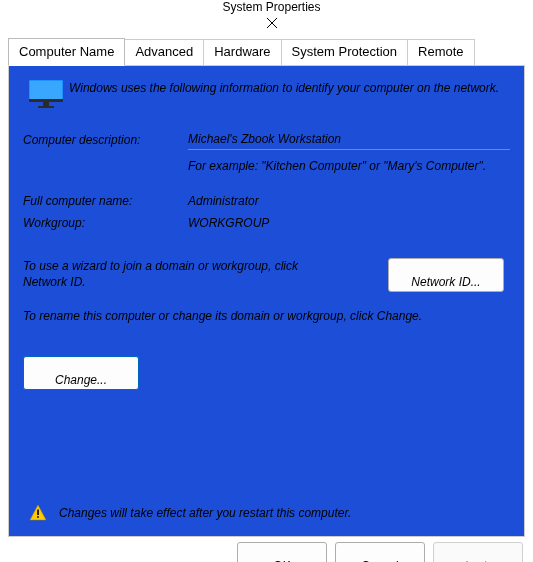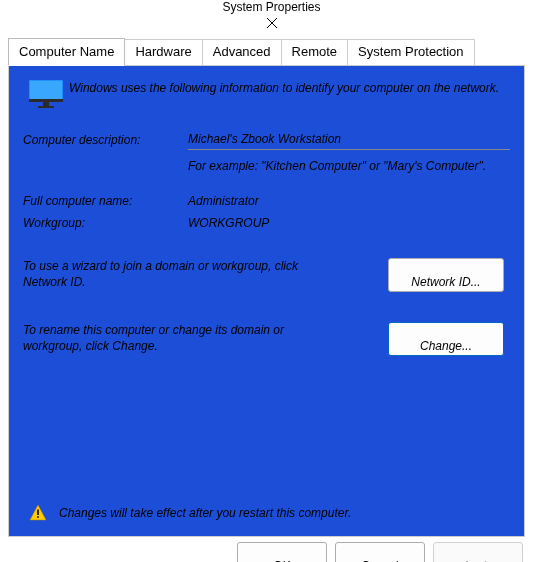--- a/index.html
+++ b/index.html
@@ -150,24 +150,24 @@
   <div class="titlebar-title">System Properties</div>
   <div class="close-btn">
     <svg viewBox="0 0 10 10">
         <path d="M0 0 L10 10 M10 0 L0 10" stroke="#000" stroke-width="1"></path>
       </svg>
   </div>
 </div>
 
 <div class="tabs">
   <div class="tab active">Computer Name</div>
+  <div class="tab">Advanced</div>
   <div class="tab">Hardware</div>
-  <div class="tab">Advanced</div>
+  <div class="tab">System Protection</div>
   <div class="tab">Remote</div>
-  <div class="tab">System Protection</div>
 </div>
 
 <div class="panel">
 
   <div class="row">
     <div class="icon-col">
       <svg class="monitor-svg" width="34" height="30" viewBox="0 0 34 30">
         <rect x="0" y="0" width="34" height="22" rx="1" fill="#1e90ff"></rect>
         <rect x="1" y="1" width="32" height="18" fill="#3aa7ff"></rect>
         <rect x="0" y="19" width="34" height="3" fill="#2b2b2b"></rect>
@@ -202,21 +202,21 @@
     <div class="value-col">WORKGROUP</div>
   </div>
 
   <div class="action-row">
     <div class="action-text">To use a wizard to join a domain or workgroup, click Network ID.</div>
     <div class="action-btn-wrap">
       <button class="win-btn">Network ID...</button>
     </div>
   </div>
 
-  <div class="action-row" style="margin-top:30px;">
+  <div class="action-row" style="margin-top:16px;flex-direction:column;">
     <div class="action-text">To rename this computer or change its domain or workgroup, click Change.</div>
     <div class="action-btn-wrap">
       <button class="win-btn accent">Change...</button>
     </div>
   </div>
 
   <div class="warning-row">
     <svg width="18" height="18" viewBox="0 0 18 18">
       <path d="M9 1 L17 16 L1 16 Z" fill="#ffcc00" stroke="#b38600" stroke-width="0.5"></path>
       <rect x="8.2" y="5.5" width="1.6" height="5.5" fill="#000"></rect>

